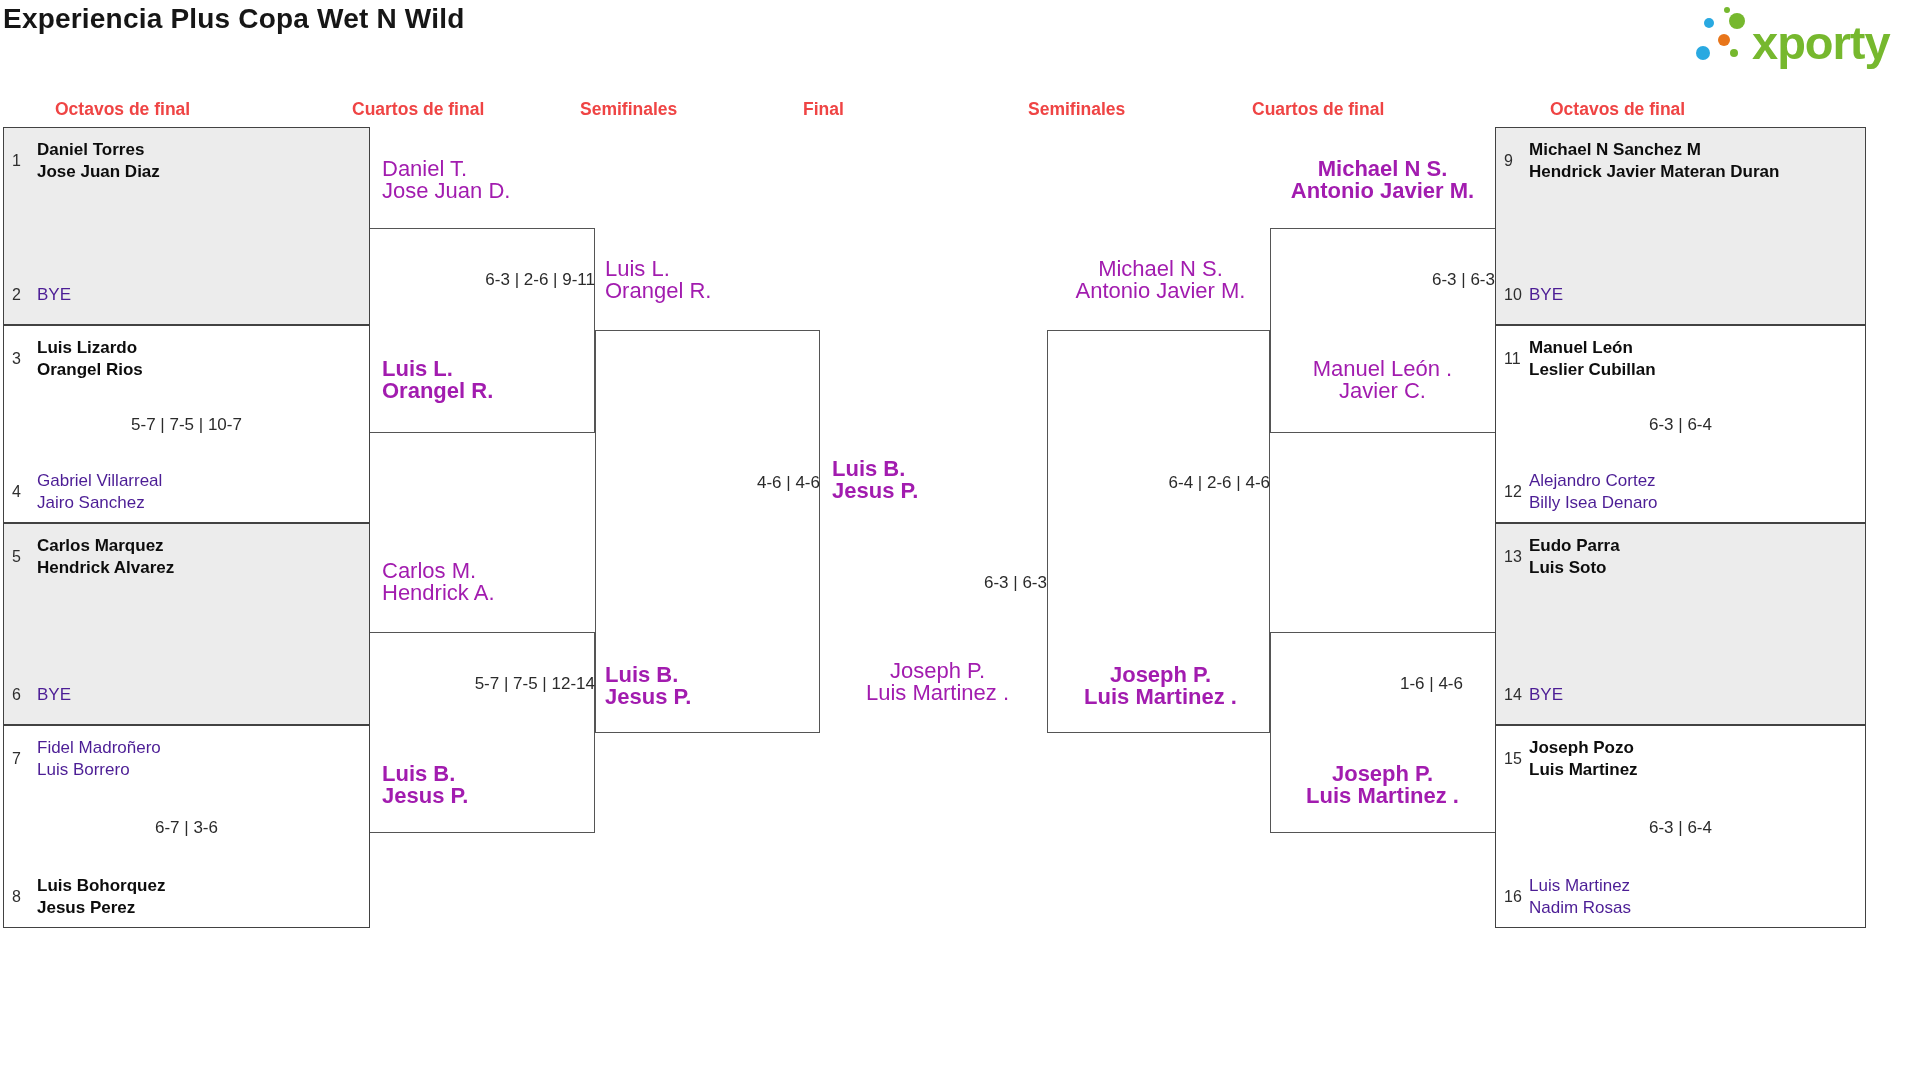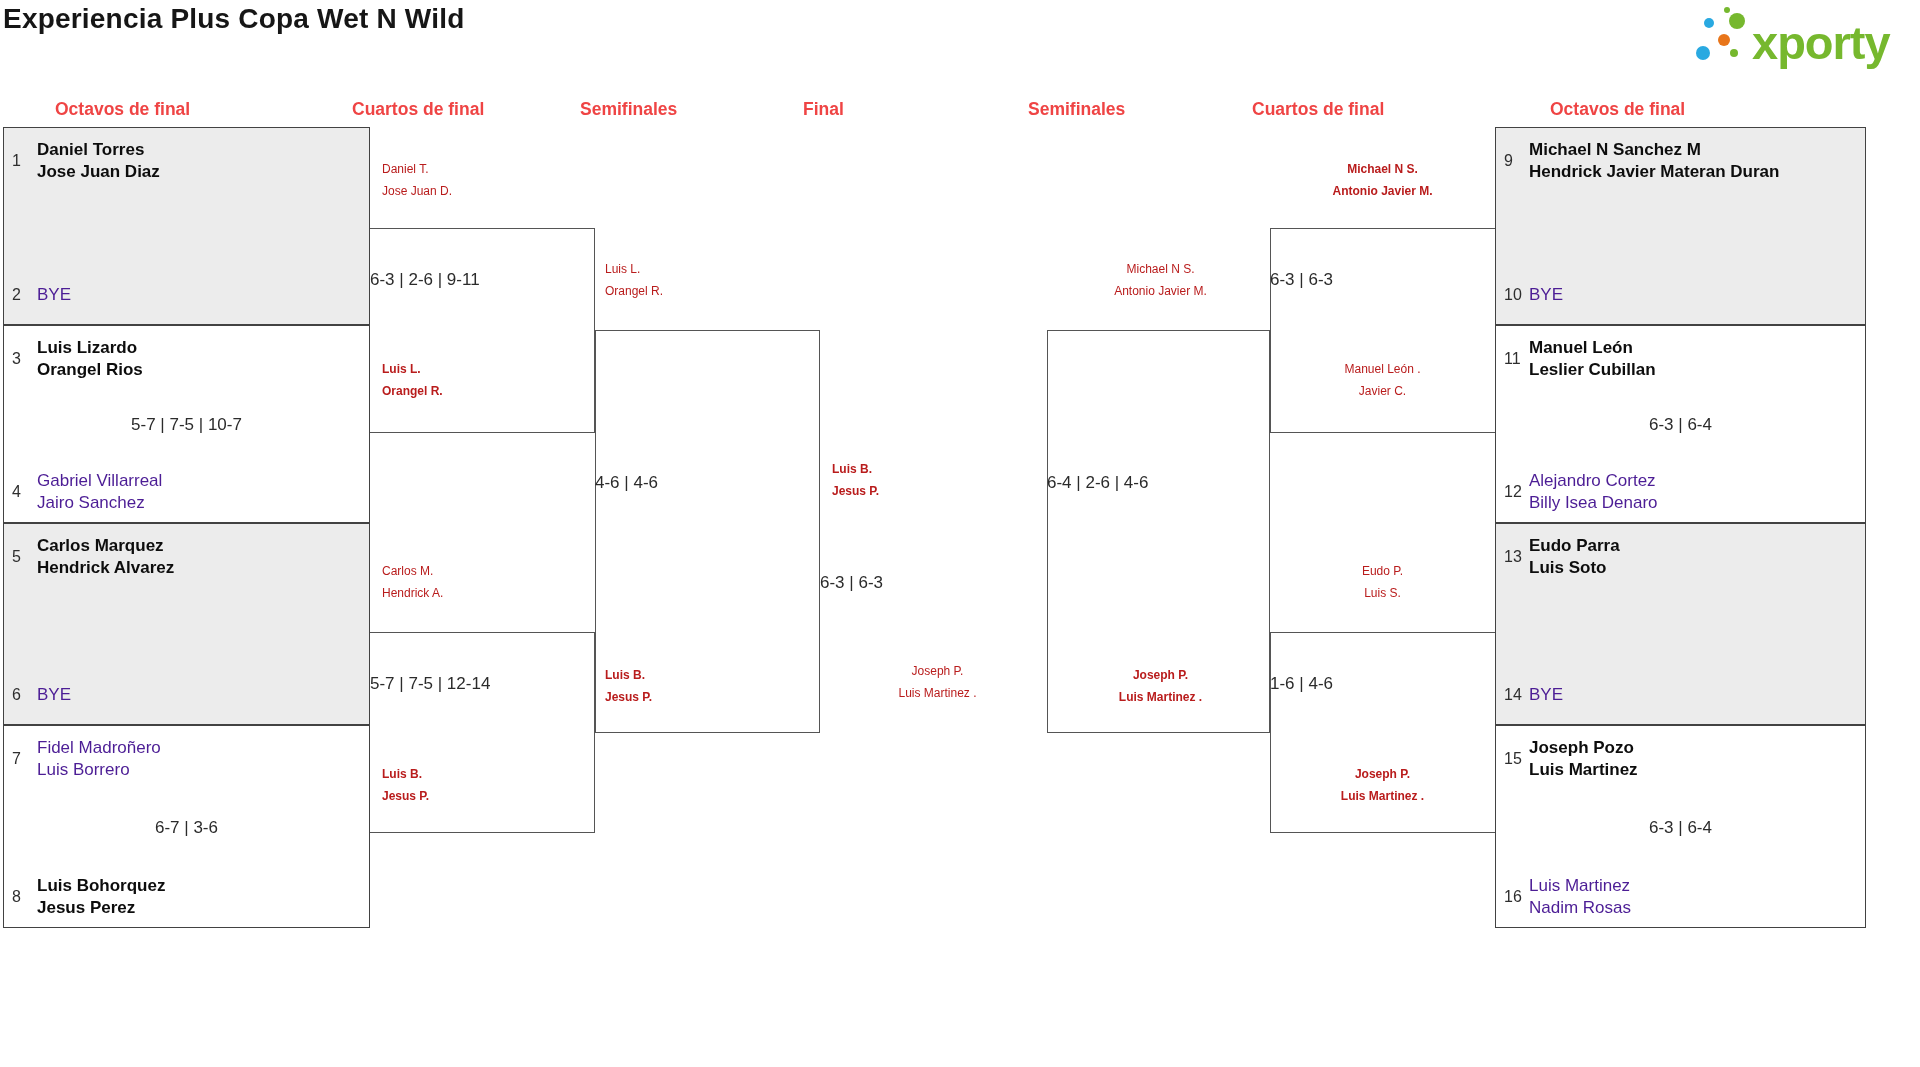--- a/index.html
+++ b/index.html
@@ -25,24 +25,24 @@
   .w { font-weight:700; color:#0d0d0d; }
 
   .mid-score { position:absolute; left:0; right:0; top:calc(50% - 9px);
                text-align:center; font-size:17px; color:#2b2b2b; }
 
   .conn { position:absolute; box-sizing:border-box; }
   .qf-left  { border:1px solid #555; border-left:none; }
   .qf-right { border:1px solid #555; border-right:none; }
   .sf-box   { border:1px solid #555; }
 
-  .lbl { position:absolute; font-size:12px; line-height:22px; color:#b91c1c;
+  .lbl { position:absolute; font-size:22px; line-height:22px; color:#a21caf;
          white-space:nowrap; }
   .lbl.right { text-align:center; }
-  .score-abs { position:absolute; font-size:17px; color:#2b2b2b; text-align:left;
+  .score-abs { position:absolute; font-size:17px; color:#2b2b2b; text-align:right;
                white-space:nowrap; }
 
   .logo { position:absolute; left:1684px; top:2px; }
 </style>
 </head>
 <body>
 
 <div id="canvas">
 
   <div class="title-line" style="top:3px">Experiencia Plus Copa Wet N Wild</div>
@@ -231,24 +231,20 @@
   <div class="lbl right w" style="left:1280px;width:205px;top:158px">
     <div>Michael N S.</div>
     <div>Antonio Javier M.</div>
   </div>
   <div class="score-abs" style="left:1270px;width:225px;top:270px">6-3 | 6-3</div>
   <div class="lbl right" style="left:1280px;width:205px;top:358px">
     <div>Manuel León .</div>
     <div>Javier C.</div>
   </div>
 
-  <div class="lbl right" style="left:1280px;width:205px;top:560px">
-    <div>Eudo P.</div>
-    <div>Luis S.</div>
-  </div>
   <div class="score-abs" style="left:1270px;width:193px;top:674px">1-6 | 4-6</div>
   <div class="lbl right w" style="left:1280px;width:205px;top:763px">
     <div>Joseph P.</div>
     <div>Luis Martinez .</div>
   </div>
 
   <div class="lbl" style="left:605px;top:258px">
     <div>Luis L.</div>
     <div>Orangel R.</div>
   </div>

